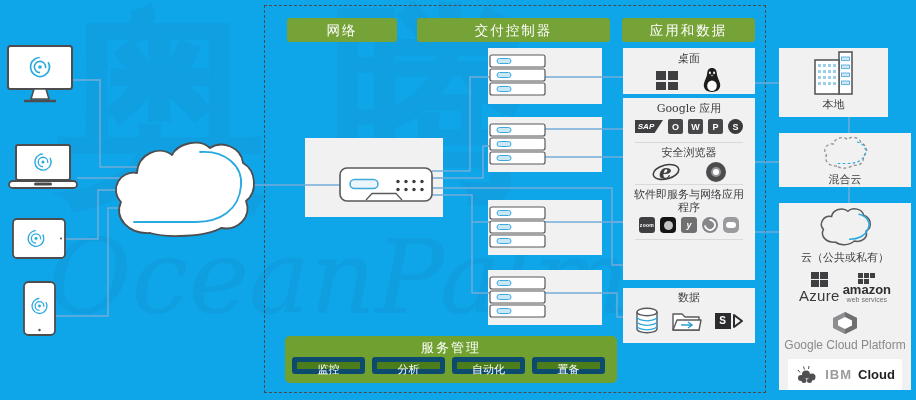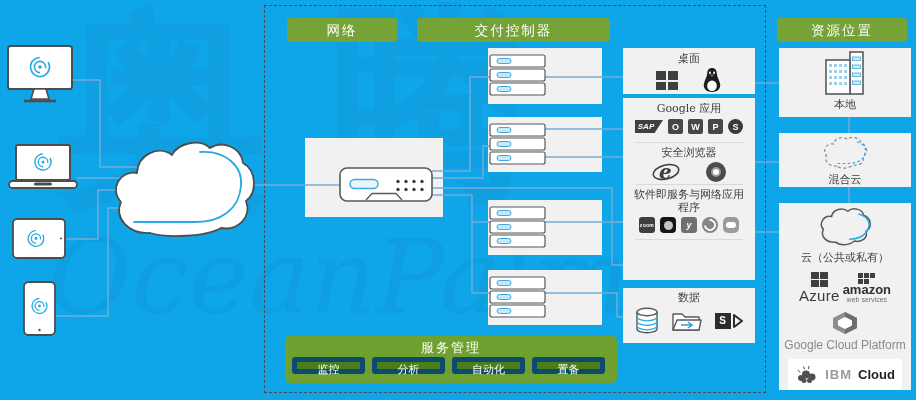--- a/index.html
+++ b/index.html
@@ -207,21 +207,21 @@
         <rect x="490" y="83" width="55" height="12" rx="2" fill="#fff" stroke="#58595b" stroke-width="1.2"></rect>
         <rect x="497" y="58.5" width="14" height="5" rx="2.5" fill="#C9E8F7" stroke="#3FA9DC"></rect>
         <rect x="497" y="72.5" width="14" height="5" rx="2.5" fill="#C9E8F7" stroke="#3FA9DC"></rect>
         <rect x="497" y="86.5" width="14" height="5" rx="2.5" fill="#C9E8F7" stroke="#3FA9DC"></rect>
       </g>
     </g>
   </svg>
 
   <div class="hdr" style="left:287px;top:18px;width:110px">网络</div>
   <div class="hdr" style="left:417px;top:18px;width:193px">交付控制器</div>
-  <div class="hdr" style="left:777px;top:18px;width:130px">资源位置</div>
+  <div class="hdr" style="left:622px;top:18px;width:133px">应用和数据</div>
 
   <div class="block" style="left:623px;top:48px;width:132px;height:46px">
     <div class="sect-title" style="margin-top:4px">桌面</div>
     <div class="irow" style="gap:24px;margin-top:3px">
       <div class="winflag">
           <i></i>
           <i></i>
           <i></i>
           <i></i>
         </div>
@@ -286,21 +286,21 @@
       </svg>
       <span class="irow" style="gap:1px">
         <span class="spS">S</span>
         <svg width="12" height="16" viewBox="0 0 12 16">
           <path d="M2,2 L10,8 L2,14 Z" fill="none" stroke="#2c2c2e" stroke-width="2" stroke-linejoin="round"></path>
         </svg>
       </span>
     </div>
   </div>
 
-  <div class="block" style="left:779px;top:48px;width:132px;height:69px">
+  <div class="block" style="left:779px;top:48px;width:109px;height:69px">
     <svg width="40" height="44" viewBox="0 0 40 44" style="margin-top:3px">
       <rect x="25" y="1" width="13" height="42" fill="#fff" stroke="#58595b" stroke-width="1.6"></rect>
       <rect x="27.5" y="6" width="8" height="3.5" fill="#CFE9F6" stroke="#3FA9DC" stroke-width="0.8"></rect>
       <rect x="27.5" y="14" width="8" height="3.5" fill="#CFE9F6" stroke="#3FA9DC" stroke-width="0.8"></rect>
       <rect x="27.5" y="22" width="8" height="3.5" fill="#CFE9F6" stroke="#3FA9DC" stroke-width="0.8"></rect>
       <rect x="27.5" y="30" width="8" height="3.5" fill="#CFE9F6" stroke="#3FA9DC" stroke-width="0.8"></rect>
       <rect x="1" y="9" width="24" height="34" fill="#fff" stroke="#58595b" stroke-width="1.6"></rect>
       <g fill="#9BCFEA">
         <rect x="4" y="13" width="3" height="3"></rect>
           <rect x="9" y="13" width="3" height="3"></rect>

